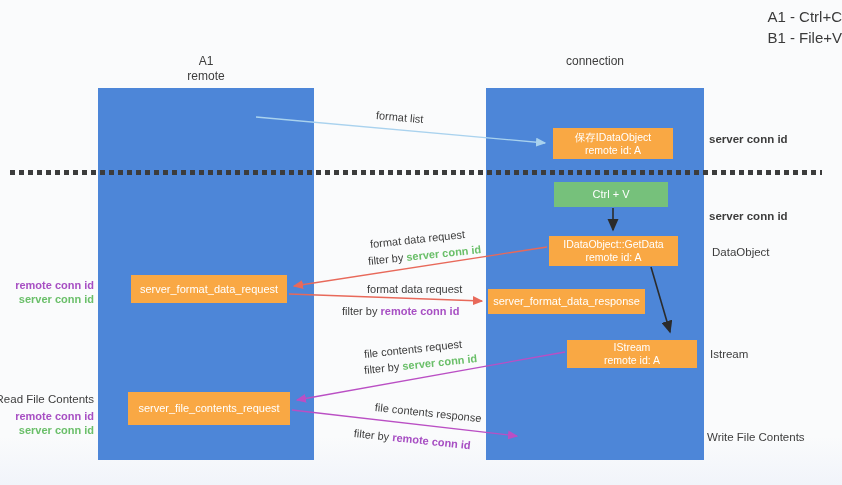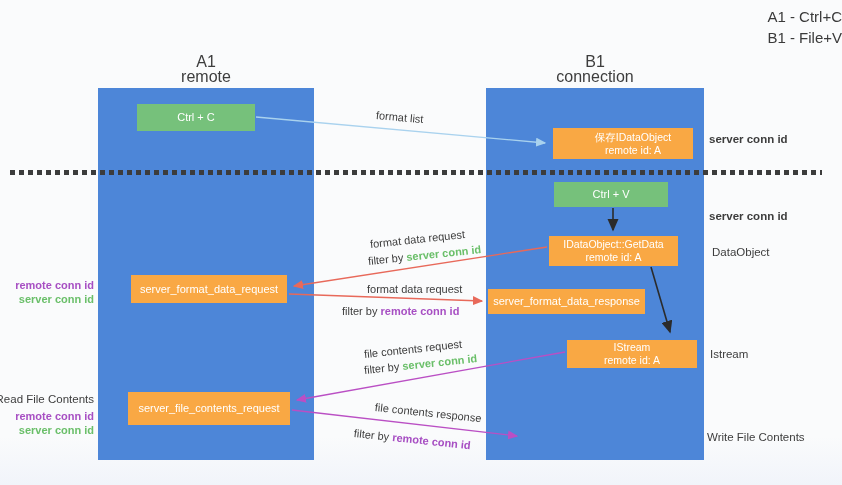--- a/index.html
+++ b/index.html
@@ -10,21 +10,21 @@
   }
   .title {
     position:absolute; top:6px; left:0; width:842px; text-align:right;
     font-size:15px; line-height:21px; color:#3a3a3a;
   }
   .lane { position:absolute; top:88px; height:372px; background:#4d86d8; }
   .lane-a { left:98px;  width:216px; }
   .lane-b { left:486px; width:218px; }
   .lane-header {
     position:absolute; top:54px; width:160px; text-align:center;
-    font-size:16px; line-height:15px; color:#3d3d3d;
+    font-size:12px; line-height:15px; color:#3d3d3d;
   }
   .lane-header.a { left:126px; }
   .lane-header.b { left:515px; }
   .divider {
     position:absolute; left:10px; top:170px; width:812px; height:5px;
     background:repeating-linear-gradient(to right, #3c3c3c 0 5px, transparent 5px 9px);
   }
   .box {
     position:absolute; display:flex; flex-direction:column;
     align-items:center; justify-content:center;
@@ -52,21 +52,20 @@
   <div class="title">
     <div>A1 - Ctrl+C</div>
     <div>B1 - File+V</div>
   </div>
 
   <div class="lane-header a">
     <div>A1</div>
     <div>remote</div>
   </div>
   <div class="lane-header b">
-    <div>B1</div>
     <div>connection</div>
   </div>
 
   <div class="lane lane-a"></div>
   <div class="lane lane-b"></div>
 
   <div class="divider"></div>
 
   <svg class="arrows" width="842" height="485" viewBox="0 0 842 485">
     <defs>
@@ -85,25 +84,22 @@
     </defs>
     <line x1="256" y1="117" x2="545" y2="143" stroke="#a9d2ee" stroke-width="1.3" marker-end="url(#ah-blue)"></line>
     <line x1="613" y1="208" x2="613" y2="230" stroke="#2b2b2b" stroke-width="1.6" marker-end="url(#ah-black)"></line>
     <line x1="651" y1="267" x2="670" y2="332" stroke="#2b2b2b" stroke-width="1.6" marker-end="url(#ah-black)"></line>
     <line x1="547" y1="247" x2="294" y2="286" stroke="#e8695a" stroke-width="1.3" marker-end="url(#ah-red)"></line>
     <line x1="289" y1="294" x2="482" y2="301" stroke="#e8695a" stroke-width="1.3" marker-end="url(#ah-red)"></line>
     <line x1="565" y1="352" x2="297" y2="400" stroke="#ba4fc4" stroke-width="1.3" marker-end="url(#ah-magenta)"></line>
     <line x1="292" y1="410" x2="517" y2="436" stroke="#ba4fc4" stroke-width="1.3" marker-end="url(#ah-magenta)"></line>
   </svg>
 
-  <div class="box green" style="left:137px; top:104px; width:118px; height:27px;">
-    <span>Ctrl + C</span>
-  </div>
 
-  <div class="box orange small" style="left:553px; top:128px; width:120px; height:31px;padding-left:20px;">
+  <div class="box orange small" style="left:553px; top:128px; width:120px; height:31px;">
     <span>保存IDataObject</span>
     <span>remote id: A</span>
   </div>
 
   <div class="box green" style="left:554px; top:182px; width:114px; height:25px;">
     <span>Ctrl + V</span>
   </div>
 
   <div class="box orange small" style="left:549px; top:236px; width:129px; height:30px;justify-content:center;">
     <span>IDataObject::GetData</span>

